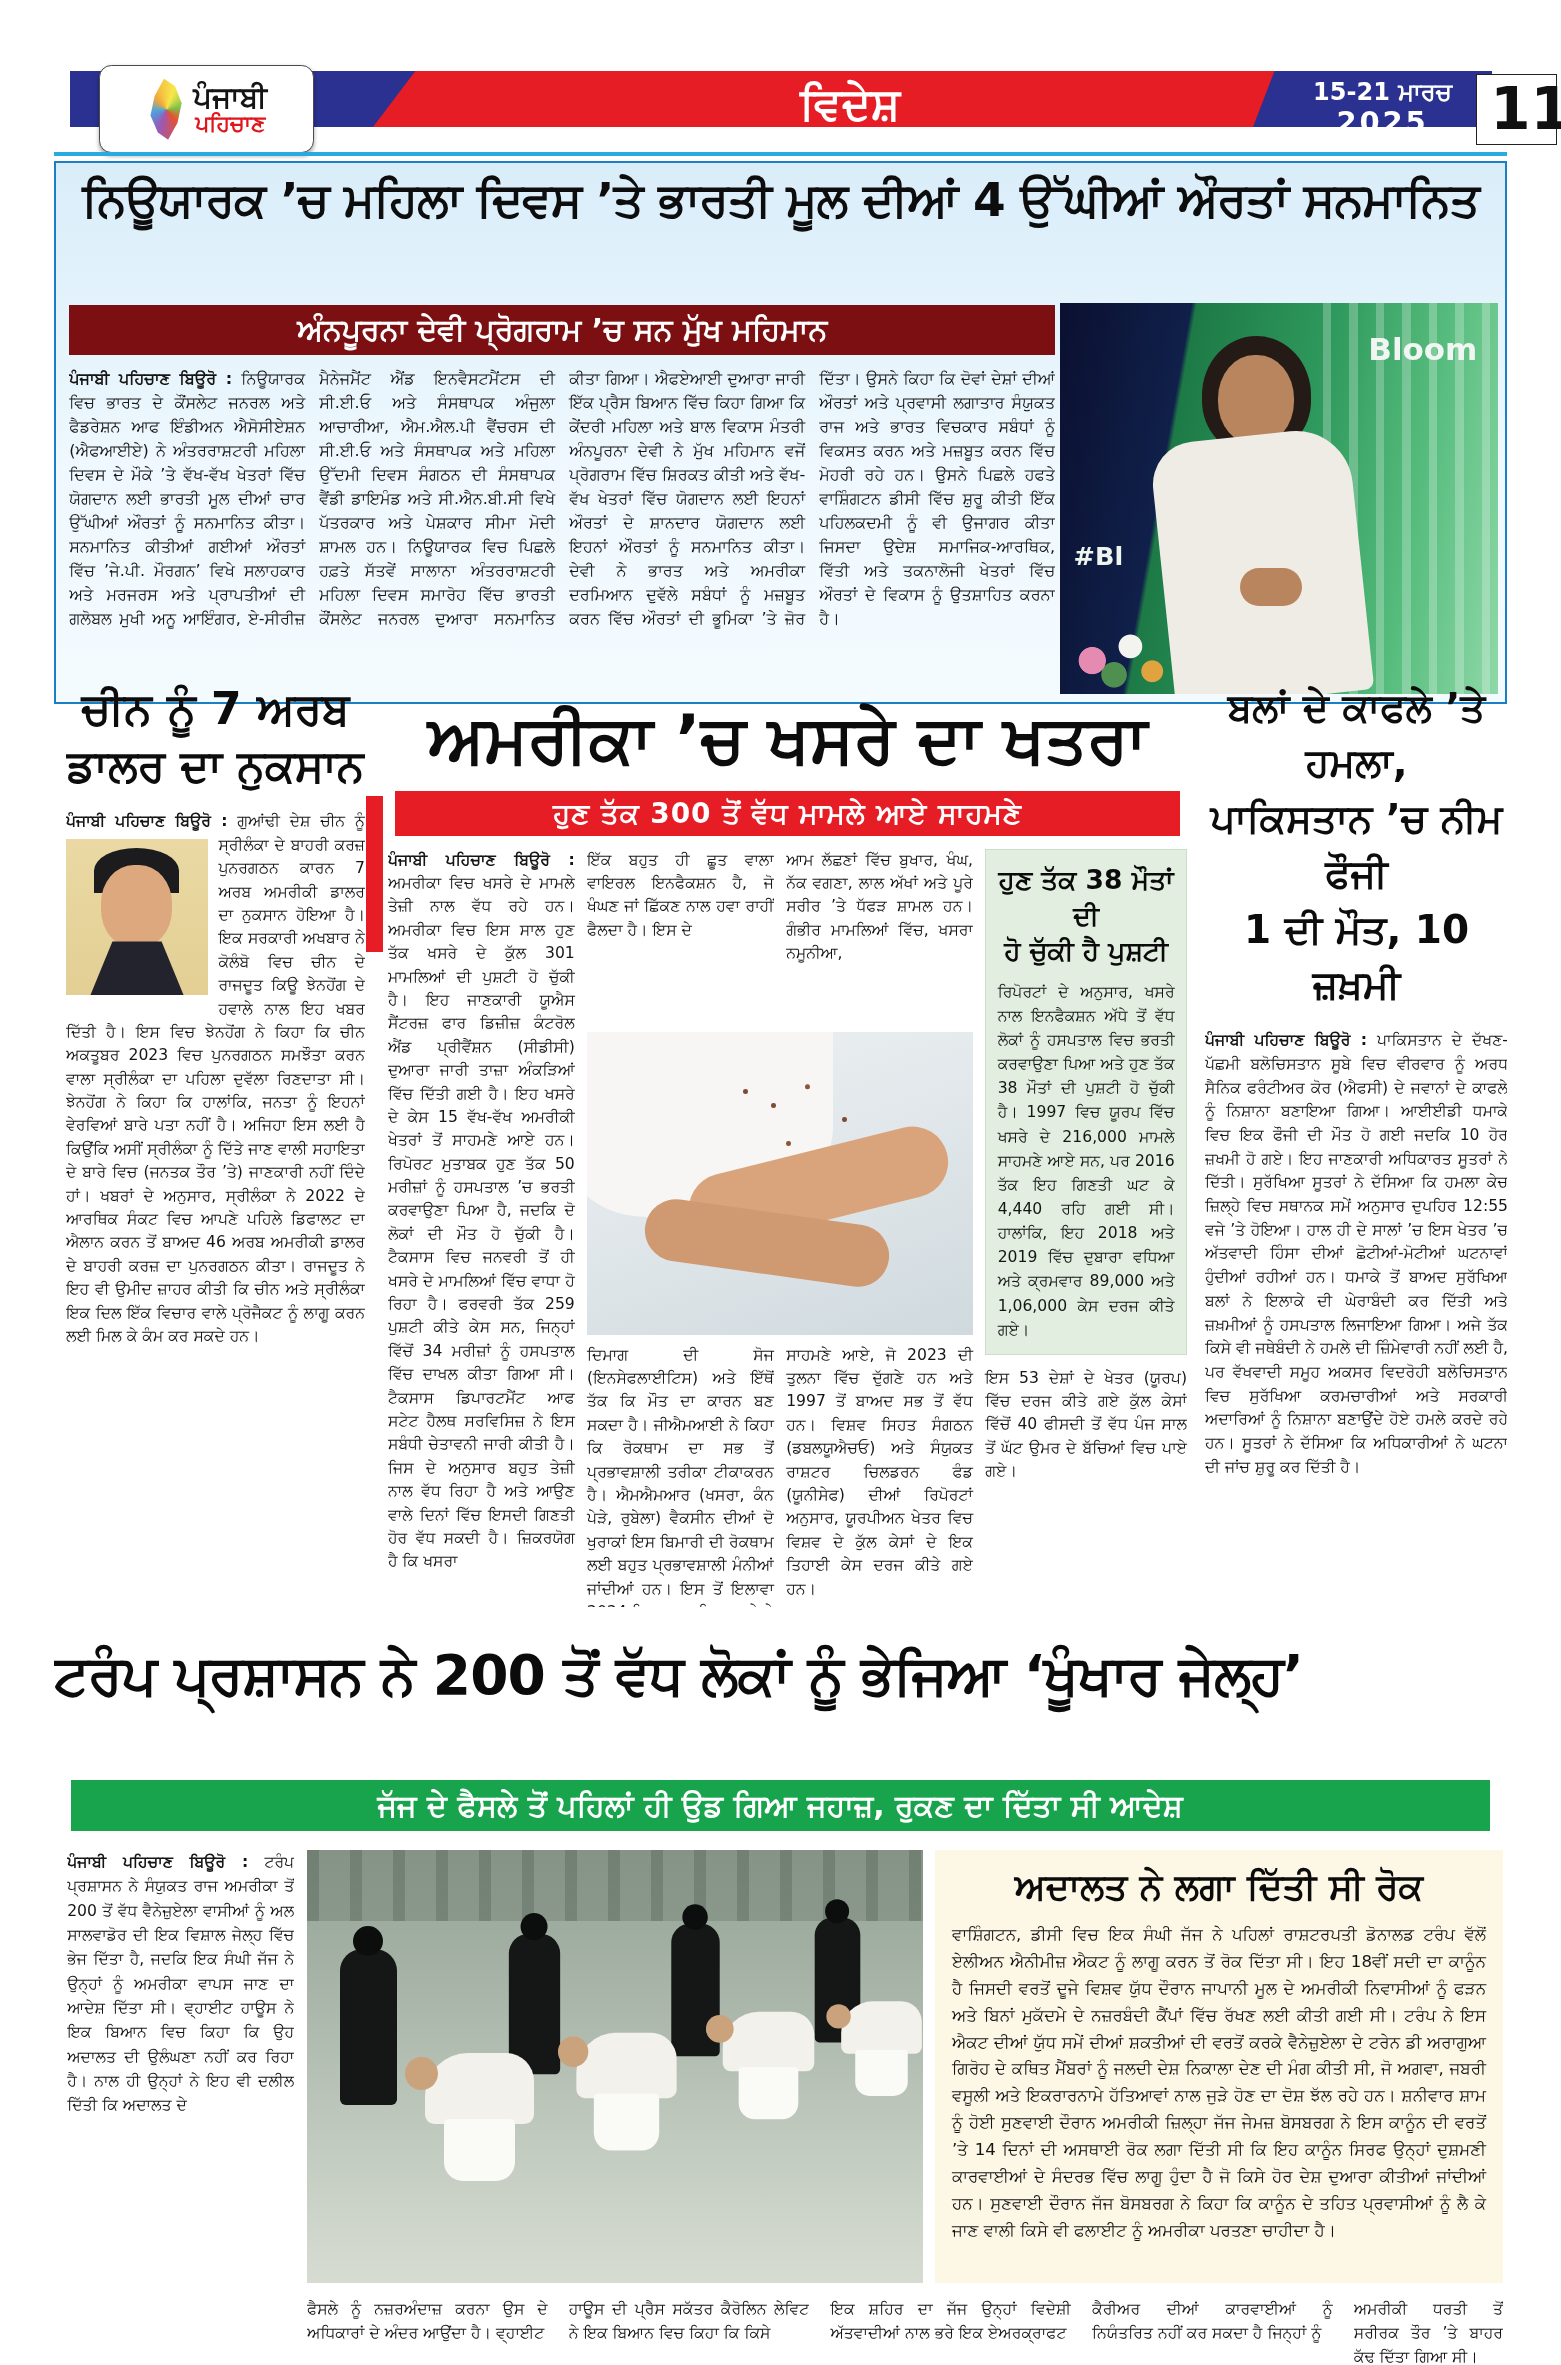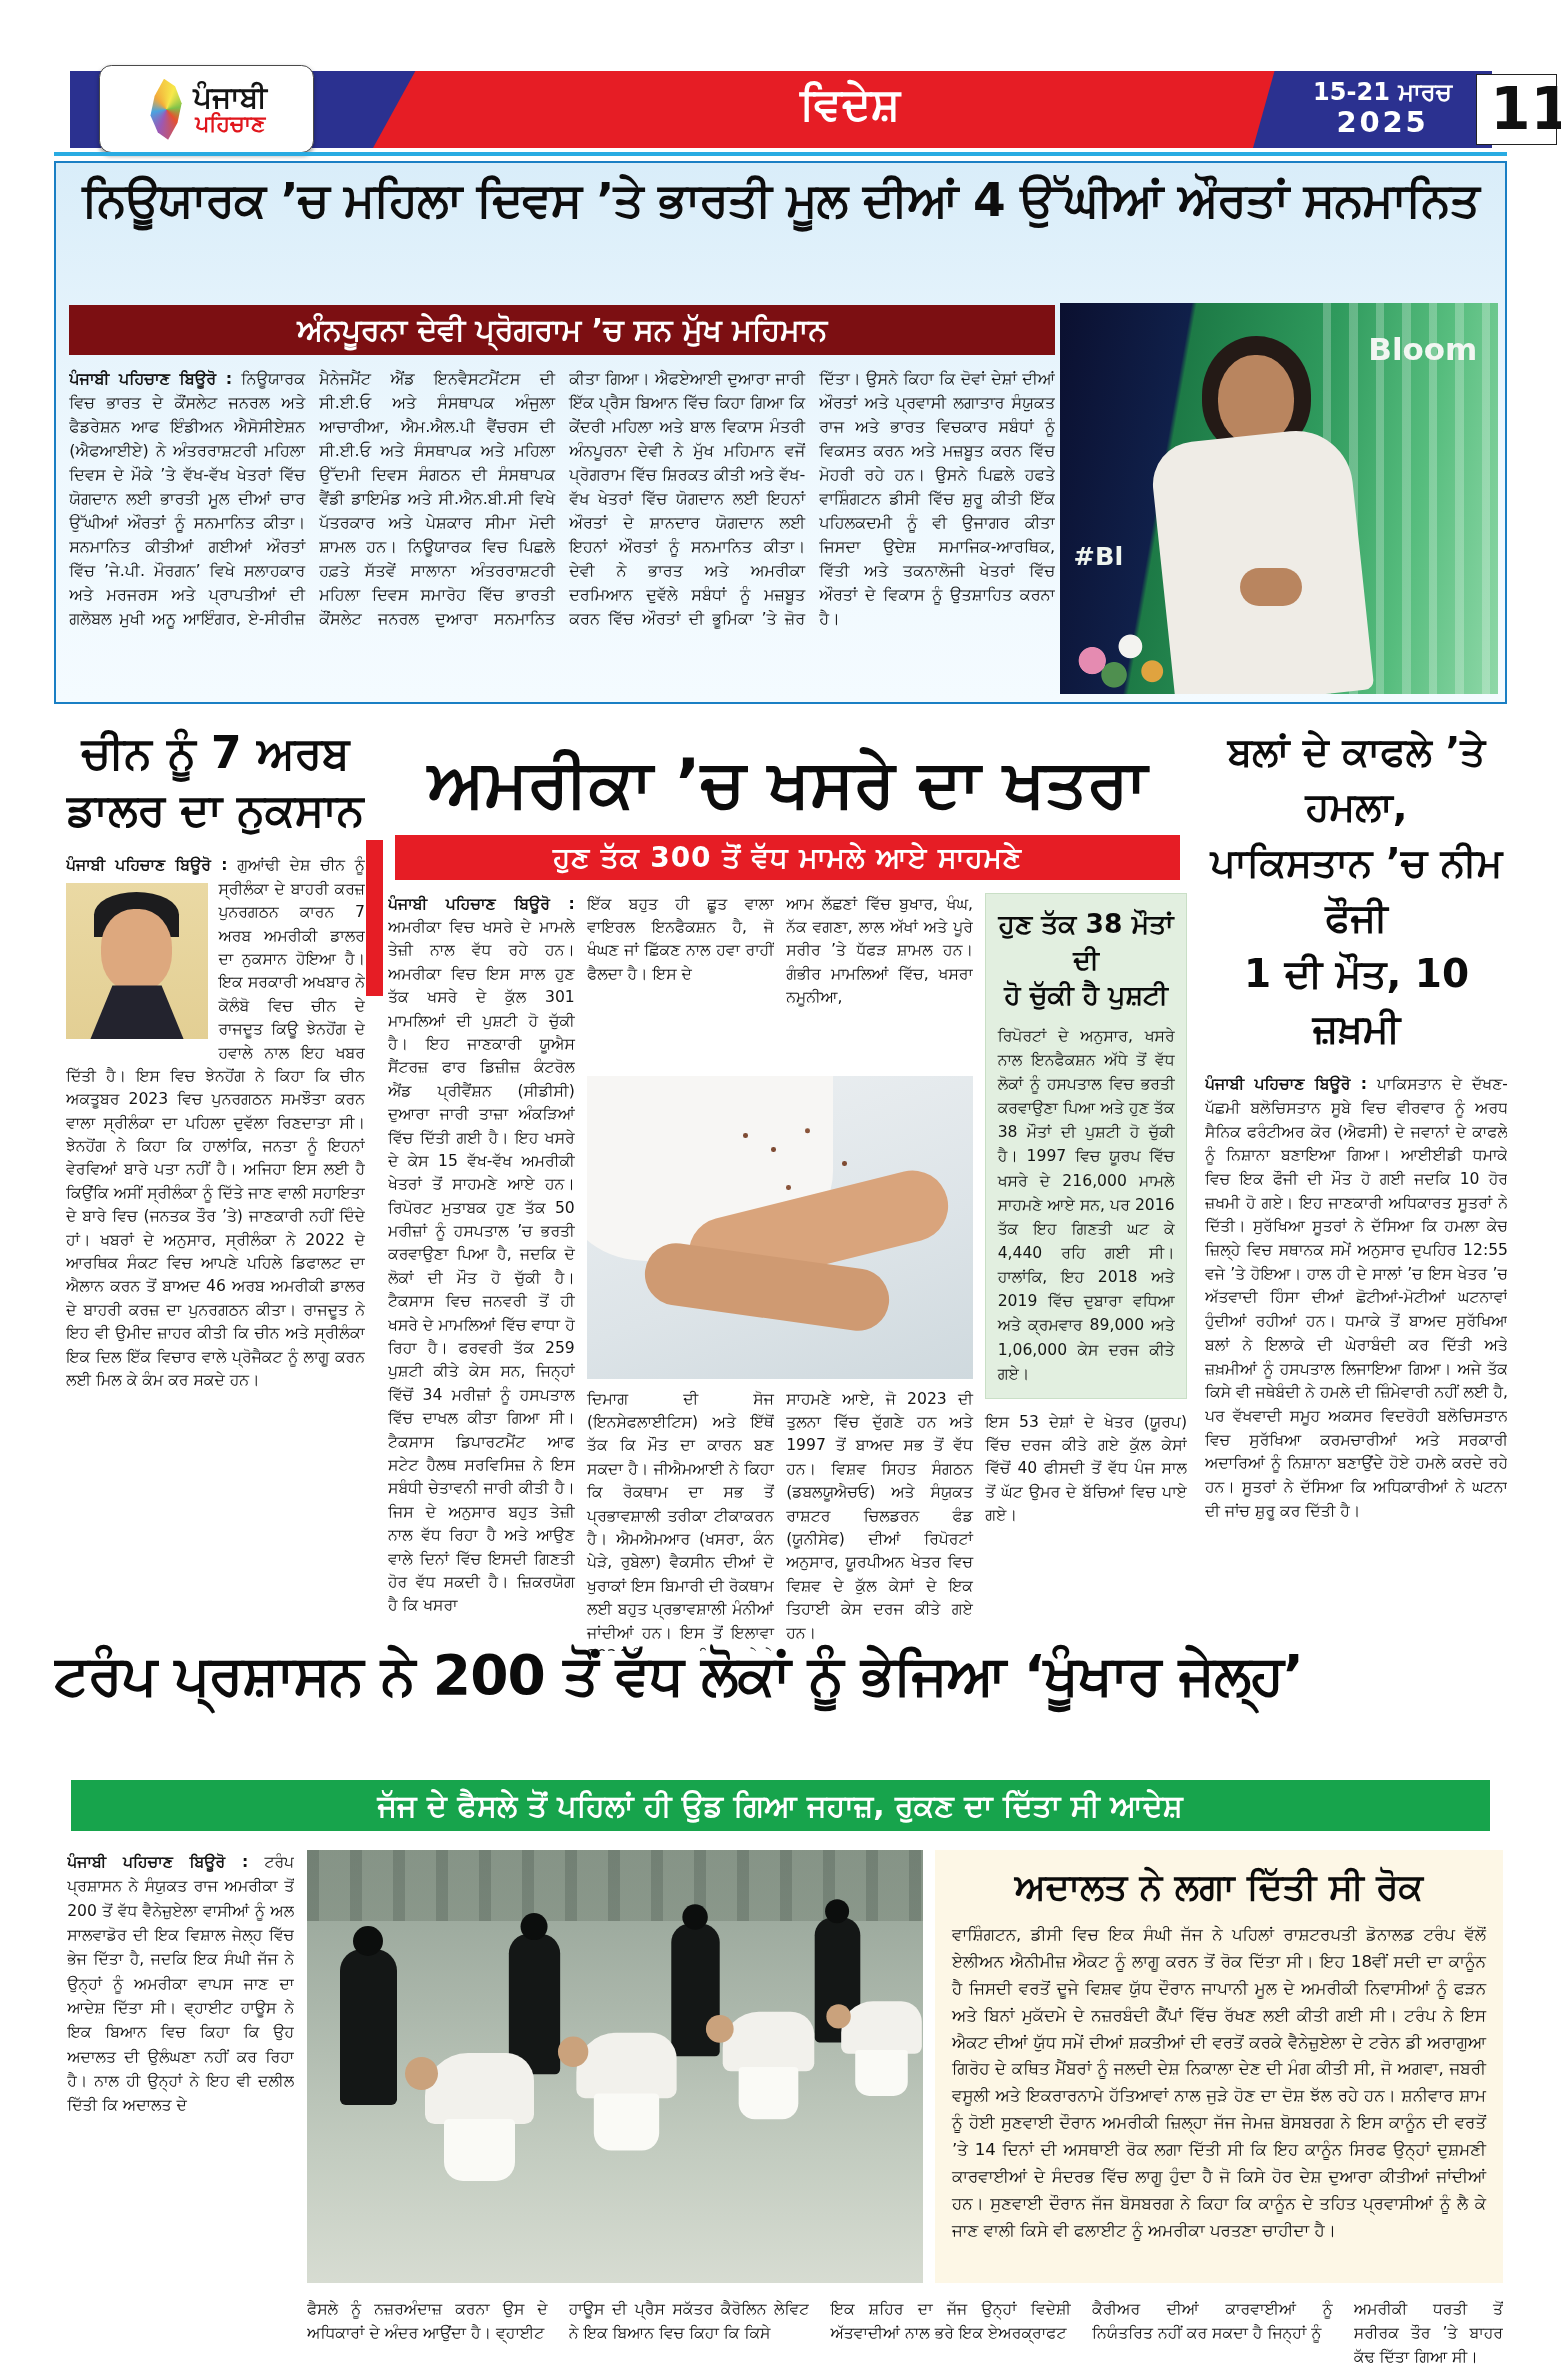--- a/index.html
+++ b/index.html
@@ -5,21 +5,21 @@
   * { margin:0; padding:0; box-sizing:border-box; }
   html,body { background:#ffffff; }
   body {
     width:1561px; height:2413px; position:relative;
     font-family:"DejaVu Sans", sans-serif;
     color:#151515;
   }
   .abs { position:absolute; }
 
   
-  #masthead { left:70px; top:71px; width:1422px; height:77px; }
+  #masthead { left:70px; top:71px; width:1422px; height:56px; }
   .mh-seg { position:absolute; top:0; height:100%; }
   .mh-blue-left  { left:0; width:374px; background:#2b3190;
                    clip-path:polygon(0 0,100% 0,93% 100%,0 100%); }
   .mh-red       { left:303px; width:942px; background:#e61d25;
                    clip-path:polygon(4.5% 0,100% 0,95.5% 100%,0 100%); }
   .mh-blue-right{ left:1183px; width:239px; background:#2b3190;
                    clip-path:polygon(9% 0,100% 0,100% 100%,0 100%); }
   #logo-box { position:absolute; left:29px; top:-5.7px; width:215px; height:88px;
               background:#ffffff; border:1.9px solid #4a4a4a; border-radius:12.3px;
               box-shadow:0 2.4px 4.7px rgba(0,0,0,.35);
@@ -65,21 +65,21 @@
       background:radial-gradient(circle at 25% 60%, #e58bb1 0 13.2px, transparent 14px),
                  radial-gradient(circle at 60% 40%, #f3f3f0 0 11.4px, transparent 12.3px),
                  radial-gradient(circle at 80% 75%, #e0a33f 0 10.4px, transparent 11.4px),
                  radial-gradient(circle at 45% 80%, #4f8f4f 0 12.3px, transparent 13.2px); }
   #top-body { position:absolute; left:13.2px; top:204px; width:986px; height:326px;
       column-count:4; column-gap:14px; font-size:16px; line-height:1.5;
       text-align:justify; overflow:hidden; }
   .byline { font-weight:800; }
 
   
-  #sec-middle { left:54px; top:724px; width:1453px; height:927px; overflow:hidden; }
+  #sec-middle { left:54px; top:680px; width:1453px; height:927px; overflow:hidden; }
   #china { position:absolute; left:12px; top:0; width:299px; height:927px; overflow:hidden; }
   #china-headline { text-align:center; font-weight:800; font-size:44px; line-height:1.3; color:#0c0c0c; }
   #china-body { margin-top:16px; font-size:15.6px; line-height:1.5; text-align:justify; }
   #xi-photo { float:left; width:142px; height:156px; margin:5.7px 10.4px 4.7px 0;
       background:linear-gradient(180deg,#ead9a4,#e3cf94); position:relative; overflow:hidden; }
   .xi-hair { position:absolute; left:28px; top:8.5px; width:85px; height:45px; background:#1c1c1e; border-radius:50% 50% 0 0; }
   .xi-face { position:absolute; left:35px; top:26px; width:71px; height:83px; background:#dda87e; border-radius:46%; }
   .xi-suit { position:absolute; left:9.5px; top:102px; width:123px; height:54px; background:#23232e; clip-path:polygon(12% 100%,30% 0,70% 0,88% 100%); }
   #red-accent-bar { position:absolute; left:312px; top:116px; width:17px; height:156px; background:#e61d25; }
 

